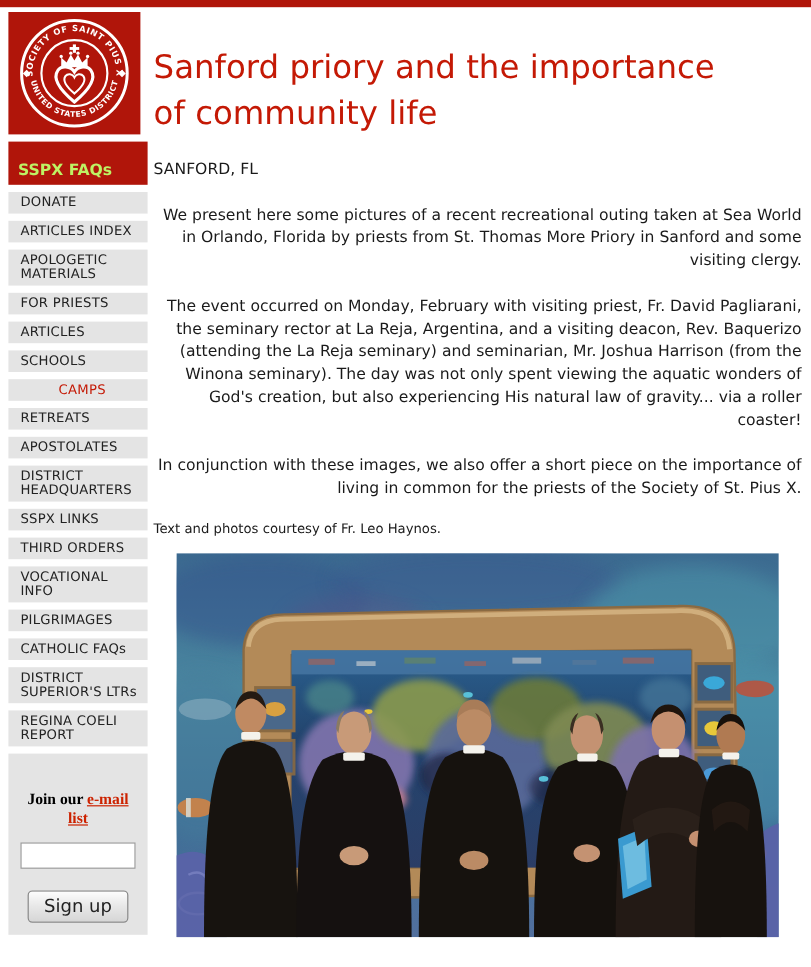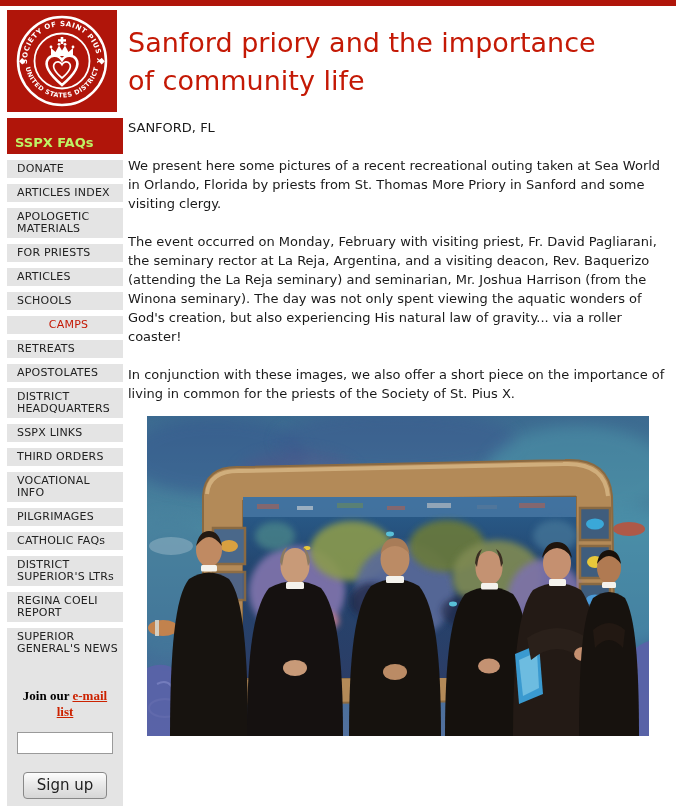--- a/index.html
+++ b/index.html
@@ -40,27 +40,27 @@
   .email-input{
     display:block;width:96px;height:22px;margin:12px auto 18px;
     border:1px solid #9a9a9a;background:#fff;font-size:12px;padding:0 3px;
   }
   .signup-btn{
     font-family:"DejaVu Sans","Liberation Sans",sans-serif;font-size:15px;color:#222;
     padding:3px 13px 4px;border:1px solid #888;border-radius:4px;
     background:linear-gradient(#fdfdfd,#e9e9e9 45%,#d6d6d6);cursor:pointer;
   }
 
-  .main{position:absolute;left:128px;top:0;width:548px;}
+  .main{position:absolute;left:128px;top:14px;width:548px;}
   h1.page-title{
     margin:24px 0 0;width:470px;
     color:var(--heading-red,#c41905);font-size:27px;line-height:38px;font-weight:normal;
   }
   .meta{margin-top:18px;font-size:13px;line-height:19px;}
-  p.body-par{margin:19px 0 0;font-size:13px;line-height:19px;width:540px;}
+  p.body-par{margin:19px 0 0;font-size:13px;line-height:19px;width:540px;text-align:right;}
   .credit{margin-top:17px;font-size:11px;line-height:14px;}
   figure.photo-fig{margin:13px 0 0;padding:0;width:540px;}
   .photo{display:block;margin-left:19px;}
   figcaption{margin-top:4px;font-size:12.5px;line-height:17px;text-align:center;width:540px;}
 </style>
 </head>
 <body>
 
 <div class="top-bar"></div>
 
@@ -106,21 +106,20 @@
   <div class="nav-item">RETREATS</div>
   <div class="nav-item">APOSTOLATES</div>
   <div class="nav-item">DISTRICT HEADQUARTERS</div>
   <div class="nav-item">SSPX LINKS</div>
   <div class="nav-item">THIRD ORDERS</div>
   <div class="nav-item">VOCATIONAL INFO</div>
   <div class="nav-item">PILGRIMAGES</div>
   <div class="nav-item">CATHOLIC FAQs</div>
   <div class="nav-item">DISTRICT SUPERIOR'S LTRs</div>
   <div class="nav-item">REGINA COELI REPORT</div>
-  <div class="nav-item last">SUPERIOR GENERAL'S NEWS</div>
 
   <div class="signup-box">
     <div class="join-line">
       <span>Join our</span>
       <a href="#">e-mail list</a>
     </div>
     <input type="text" class="email-input" value="" style="">
     <button class="signup-btn">Sign up</button>
   </div>
 </div>
@@ -129,20 +128,21 @@
   <h1 class="page-title">Sanford priory and the importance of community life</h1>
 
   <div class="meta">
     <div>SANFORD, FL</div>
   </div>
 
   <p class="body-par">We present here some pictures of a recent recreational outing taken at Sea World in Orlando, Florida by priests from St. Thomas More Priory in Sanford and some visiting clergy.</p>
   <p class="body-par">The event occurred on Monday, February with visiting priest, Fr. David Pagliarani, the seminary rector at La Reja, Argentina, and a visiting deacon, Rev. Baquerizo (attending the La Reja seminary) and seminarian, Mr. Joshua Harrison (from the Winona seminary). The day was not only spent viewing the aquatic wonders of God's creation, but also experiencing His natural law of gravity... via a roller coaster!</p>
   <p class="body-par">In conjunction with these images, we also offer a short piece on the importance of living in common for the priests of the Society of St. Pius X.</p>
 
+  <div class="credit">Text and photos courtesy of Fr. Leo Haynos.</div>
 
   <figure class="photo-fig">
     <svg class="photo" width="502" height="320" viewBox="0 0 502 320">
       <defs>
         <linearGradient id="sea" x1="0" y1="0" x2="0" y2="1">
           <stop offset="0" stop-color="#3c6a90"></stop>
           <stop offset="0.35" stop-color="#4a86a0"></stop>
           <stop offset="0.7" stop-color="#3f6e96"></stop>
           <stop offset="1" stop-color="#52709e"></stop>
         </linearGradient>

